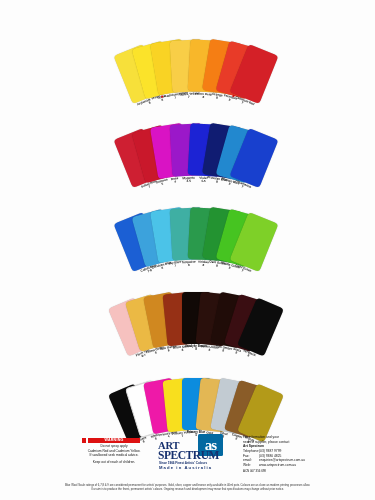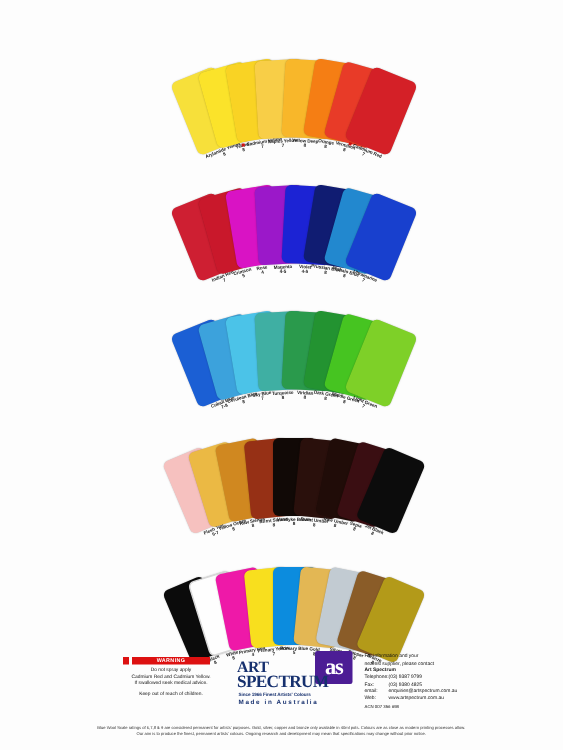--- a/index.html
+++ b/index.html
@@ -94,26 +94,25 @@
 
   .logo-block {
     position: absolute;
     left: 158px; top: 2px;
     width: 80px;
   }
   .logo-as {
     position: absolute;
     left: 40px; top: 0px;
     width: 25px; height: 22px;
-    background: #4c1d95;
+    background: #0369a1;
     border-radius: 1.5px;
     display: flex;
     align-items: center;
     justify-content: center;
-    margin-left: 12px;
   }
   .logo-as span {
     color: #ffffff;
     font-size: 15px;
     font-weight: bold;
     font-family: "Liberation Serif", serif;
     line-height: 1;
     letter-spacing: -0.8px;
   }
   .logo-art {

